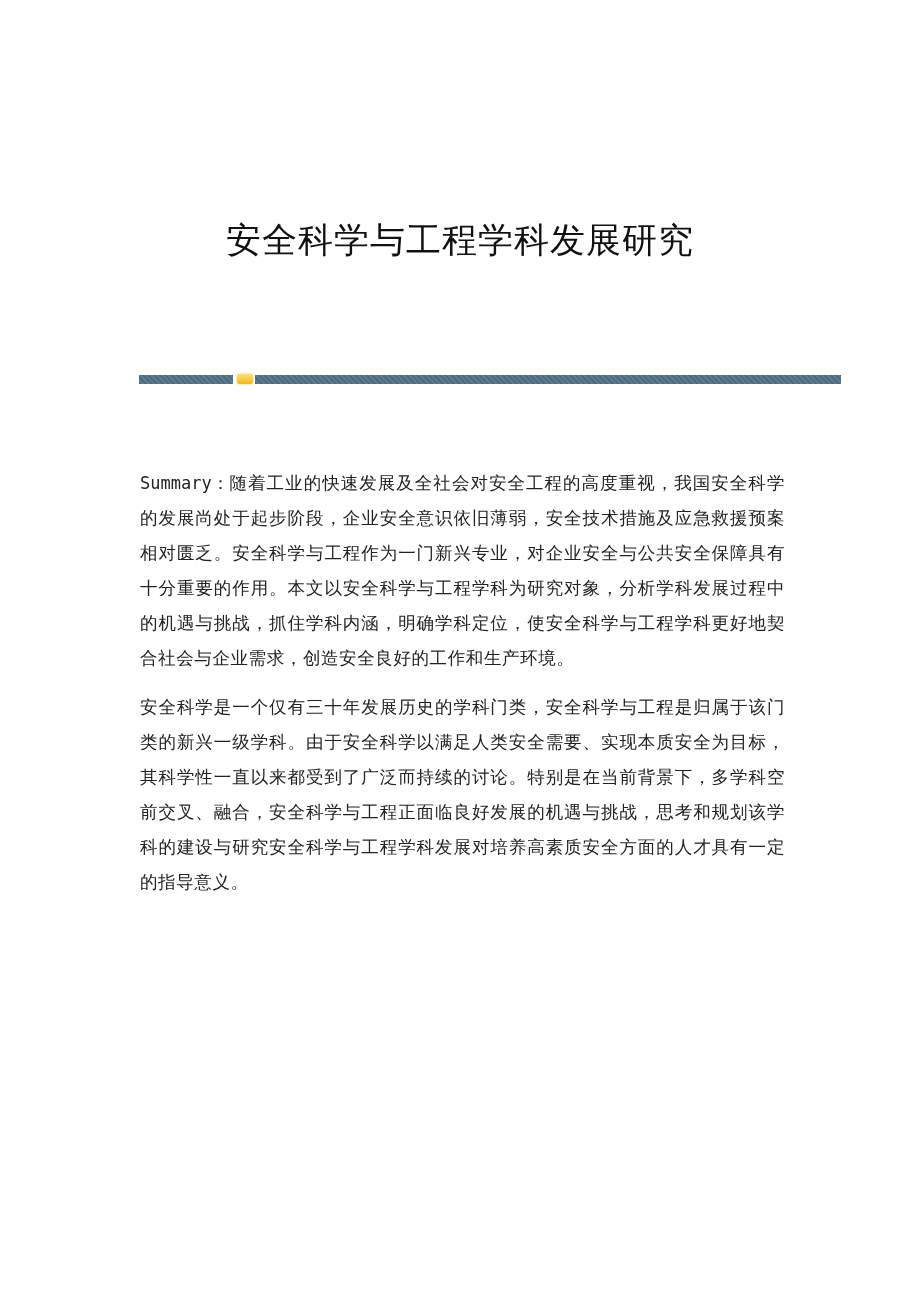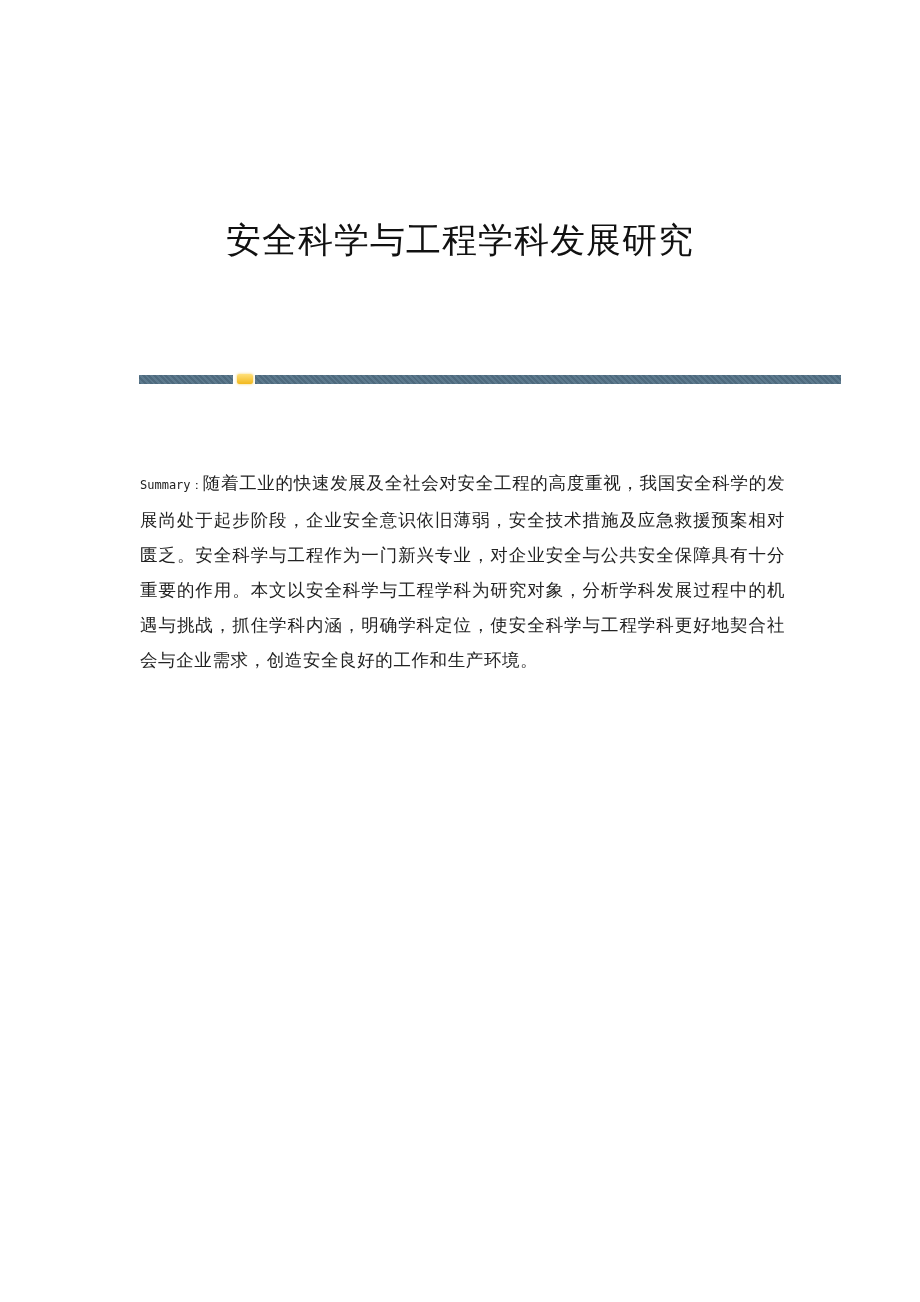--- a/index.html
+++ b/index.html
@@ -76,37 +76,38 @@
       line-height: 35px;
       color: #222;
     }
     .body-text p {
       margin: 0 0 14px 0;
       text-align: justify;
       letter-spacing: 0.6px;
     }
     .body-text .label {
       font-family: "DejaVu Sans Mono", "Liberation Mono", monospace;
-      font-size: 12px;
+      font-size: 17px;
       letter-spacing: 0;
     }
   </style>
 </head>
 <body>
 
 <div class="page">
 
   <div class="title">安全科学与工程学科发展研究</div>
 
   <div class="divider">
     <div class="bar-left"></div>
     <div class="gem"></div>
     <div class="bar-right"></div>
   </div>
 
   <div class="body-text">
     <p><span class="label">Summary：</span><span>随着工业的快速发展及全社会对安全工程的高度重视，我国安全科学的发展尚处于起步阶段，企业安全意识依旧薄弱，安全技术措施及应急救援预案相对匮乏。安全科学与工程作为一门新兴专业，对企业安全与公共安全保障具有十分重要的作用。本文以安全科学与工程学科为研究对象，分析学科发展过程中的机遇与挑战，抓住学科内涵，明确学科定位，使安全科学与工程学科更好地契合社会与企业需求，创造安全良好的工作和生产环境。</span></p>
 
 
+    <p>安全科学是一个仅有三十年发展历史的学科门类，安全科学与工程是归属于该门类的新兴一级学科。由于安全科学以满足人类安全需要、实现本质安全为目标，其科学性一直以来都受到了广泛而持续的讨论。特别是在当前背景下，多学科空前交叉、融合，安全科学与工程正面临良好发展的机遇与挑战，思考和规划该学科的建设与研究安全科学与工程学科发展对培养高素质安全方面的人才具有一定的指导意义。</p>
 
   </div>
 
 </div>
 
 </body></html>

